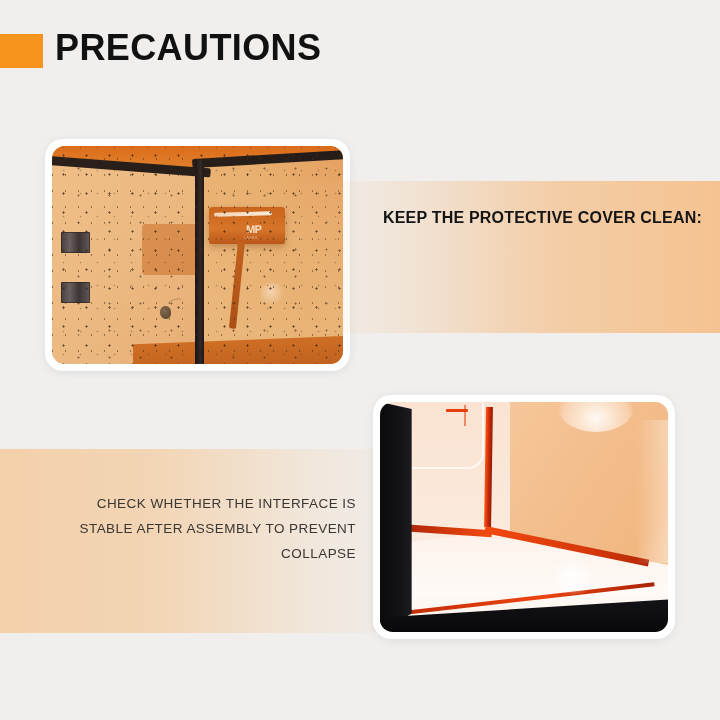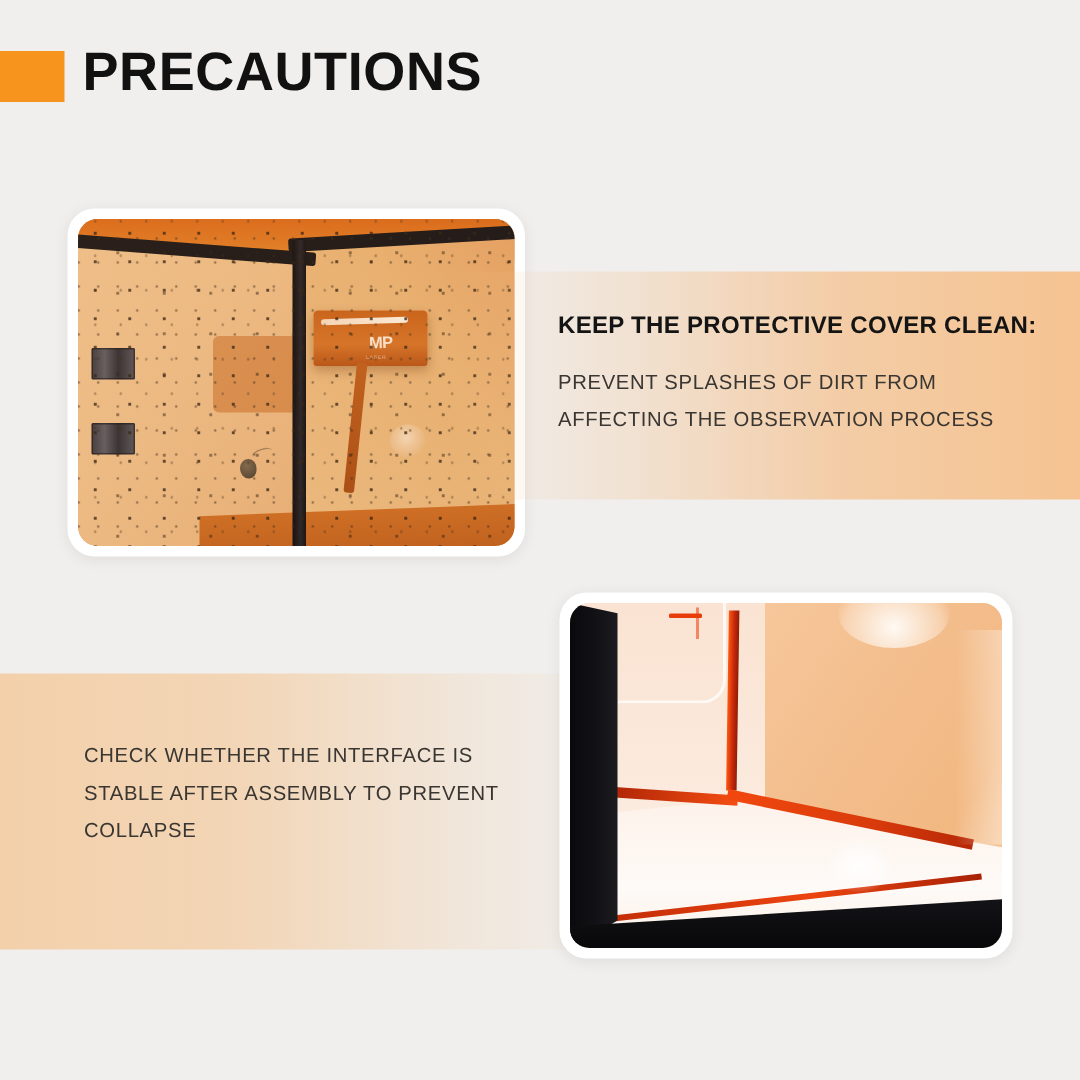--- a/index.html
+++ b/index.html
@@ -27,21 +27,21 @@
   
   .panel { position: absolute; }
   .panel-top {
     left: 300px; top: 181px; width: 420px; height: 152px;
     background: linear-gradient(to right, rgba(244,196,148,0) 0%, rgba(244,196,148,0.30) 28%, rgba(244,196,148,0.80) 62%, #f5c391 100%);
   }
   .panel-bottom {
     left: 0px; top: 449px; width: 420px; height: 184px;
     background: linear-gradient(to right, #f3d0aa 0%, rgba(243,208,170,0.82) 38%, rgba(243,208,170,0.30) 72%, rgba(243,208,170,0) 100%);
   }
-  .panel-inner { position: absolute; }
+  .panel-inner { position: absolute; text-align: right; }
   .panel-top .panel-inner { left: 72px; top: 25px; width: 330px; }
   .panel-bottom .panel-inner { left: 56px; top: 42px; width: 300px; }
 
   .tip-heading {
     font-size: 16px; font-weight: 700; color: #141414;
     line-height: 24px; letter-spacing: 0.2px;
     text-transform: uppercase; margin-bottom: 12px;
   }
   .tip-body {
     font-size: 13.5px; font-weight: 400; color: #3a3632;
@@ -278,21 +278,20 @@
       <div class="smudge"></div>
       <div class="speckle-a"></div>
       <div class="speckle-b"></div>
       <div class="tint"></div>
     </div>
   </div>
 
   <div class="panel panel-top">
     <div class="panel-inner">
       <div class="tip-heading">KEEP THE PROTECTIVE COVER CLEAN:</div>
-      <div class="tip-body">PREVENT SPLASHES OF DIRT FROM AFFECTING THE OBSERVATION PROCESS</div>
     </div>
   </div>
 
   <div class="panel panel-bottom">
     <div class="panel-inner">
       <div class="tip-body">CHECK WHETHER THE INTERFACE IS STABLE AFTER ASSEMBLY TO PREVENT COLLAPSE</div>
     </div>
   </div>
 
   <div class="photo-card card-bottom-right">

